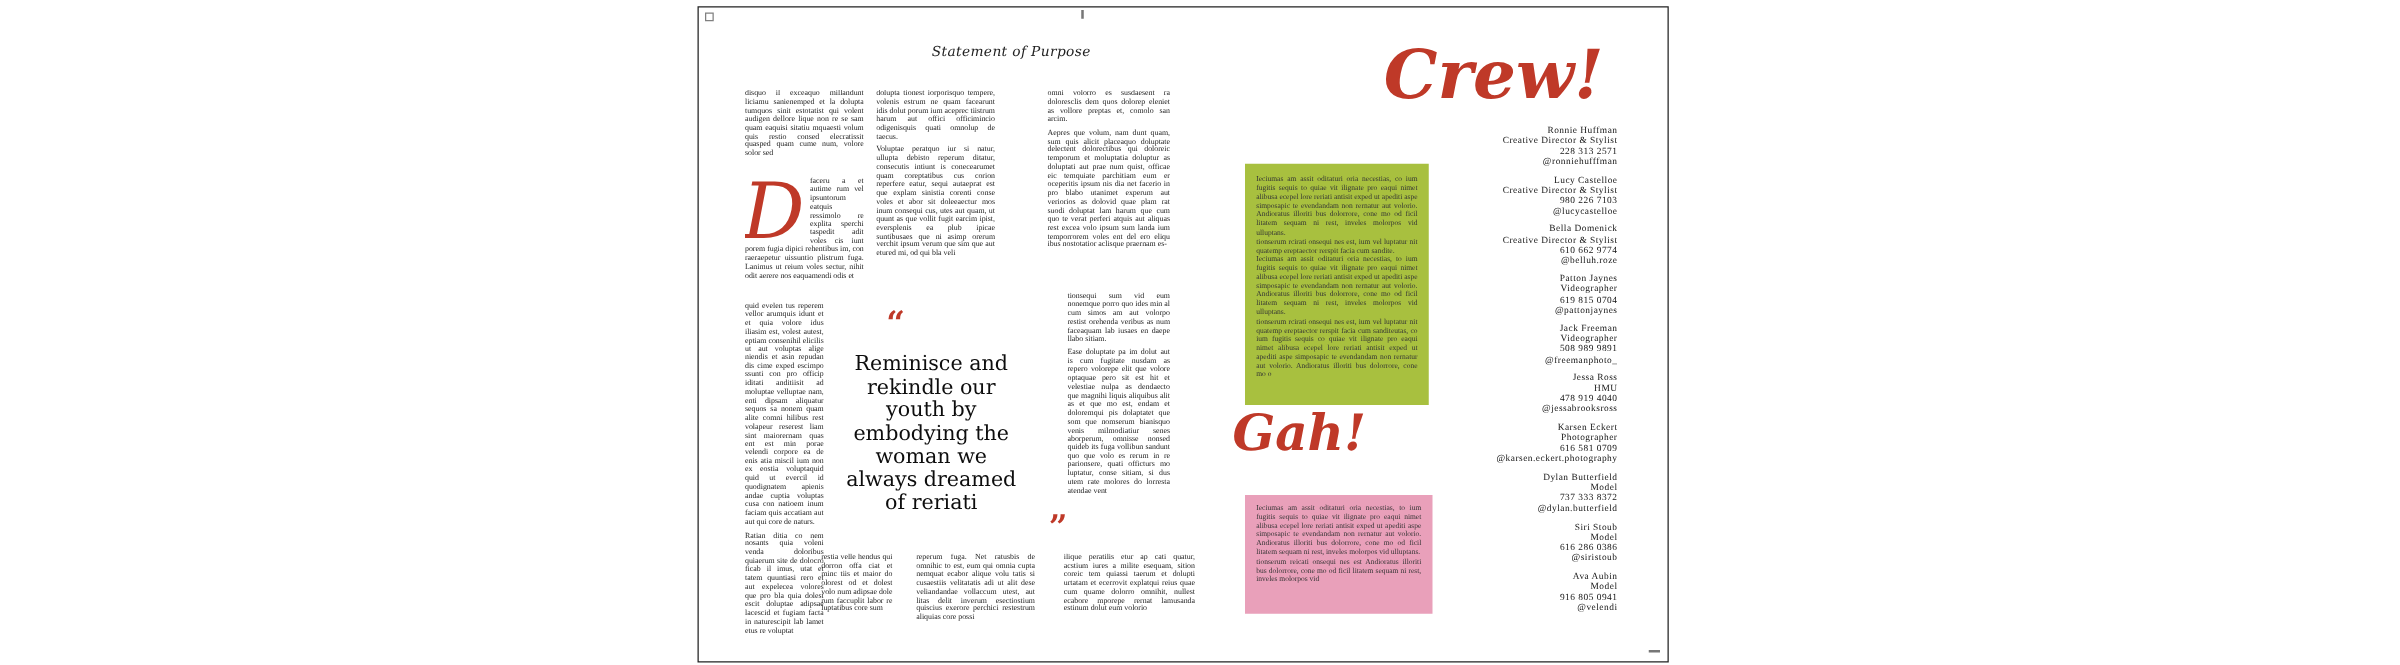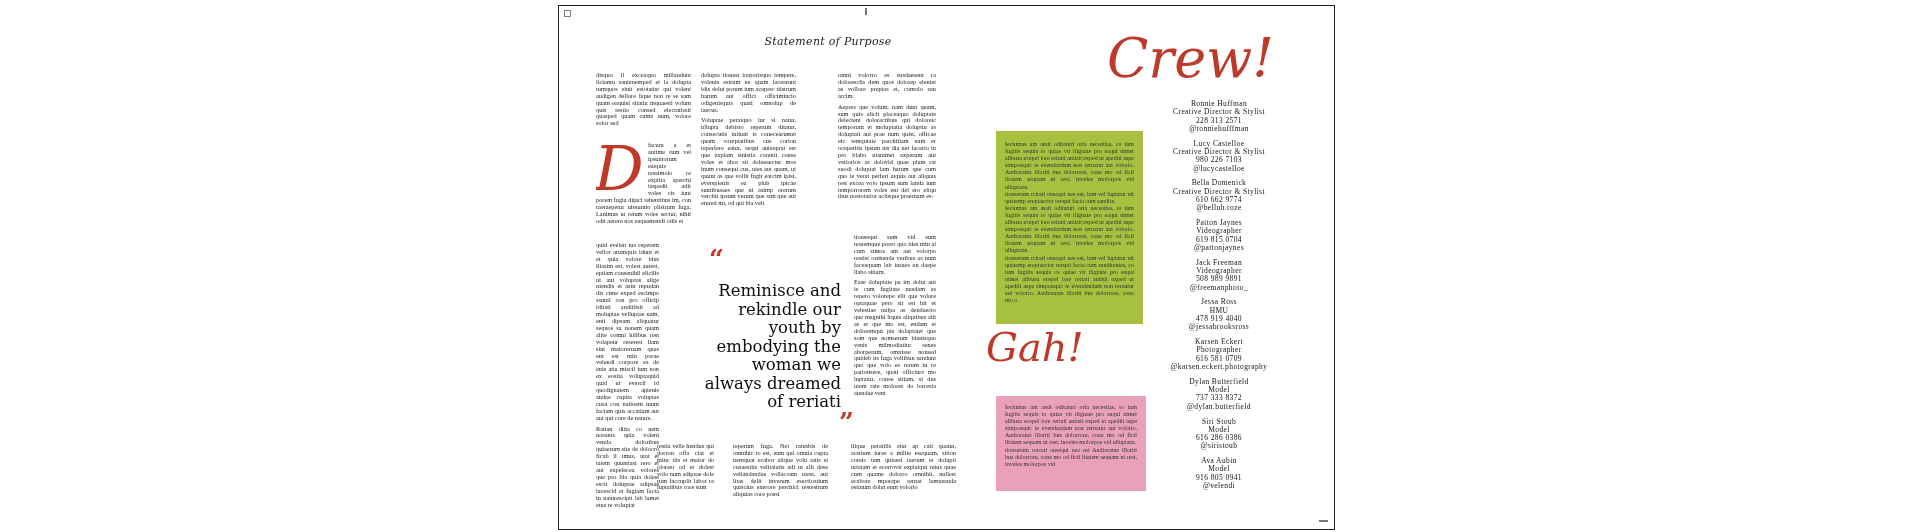--- a/index.html
+++ b/index.html
@@ -8,29 +8,29 @@
   .spread{position:absolute;left:558px;top:5px;width:775px;height:523px;
           background:#fff;border:1px solid #222;}
   .abs{position:absolute;}
   
   .bt{position:absolute;font:6.3px/6.9px "Liberation Serif",serif;color:#1b1b1b;
       text-align:justify;overflow:hidden;}
   .bt p{margin:0 0 4px 0;}
   .bt p:last-child{margin-bottom:0;}
   
   .runhead{position:absolute;font:italic 11px/13px "DejaVu Serif",serif;color:#222;
-           text-align:center;letter-spacing:.3px;margin-left:19px;}
-  .script{font-family:"DejaVu Serif",serif;font-style:italic;color:#bf3928;line-height:1;}
+           text-align:center;letter-spacing:.3px;}
+  .script{font-family:"DejaVu Serif",serif;font-style:italic;color:#bf3928;line-height:1;font-weight:bold;}
   .dropcap{float:left;width:50px;height:48px;font:italic 62px/50px "DejaVu Serif",serif;
            color:#bf3928;margin:2px 4px 0 -2px;}
-  .pullquote{position:absolute;text-align:right;color:#0d0d0d;
+  .pullquote{position:absolute;text-align:center;color:#0d0d0d;
              font:16.5px/18.5px "DejaVu Serif",serif;}
   .qmark{position:absolute;font:bold 26px/1 "DejaVu Serif",serif;color:#bf3928;}
   
-  .crewlist{position:absolute;text-align:center;color:#141414;}
+  .crewlist{position:absolute;text-align:right;color:#141414;}
   .crew-entry{margin:0 0 6.5px 0;font:7.5px/8.3px "Liberation Serif",serif;letter-spacing:.4px;}
   
   .callout{position:absolute;overflow:hidden;}
   .callout .ct{font:6px/7.1px "Liberation Serif",serif;color:#333;text-align:justify;}
   .callout .ct p{margin:0;}
   .green{background:#a8c03f;padding:10px 9px;}
   .pink{background:#e9a0ba;padding:8px 9px;}
   .tick{position:absolute;background:#777;}
   .handle{position:absolute;border:1px solid #808080;background:transparent;}
 </style>

